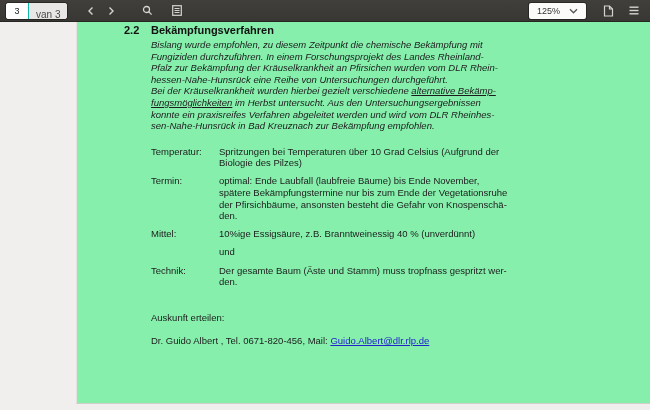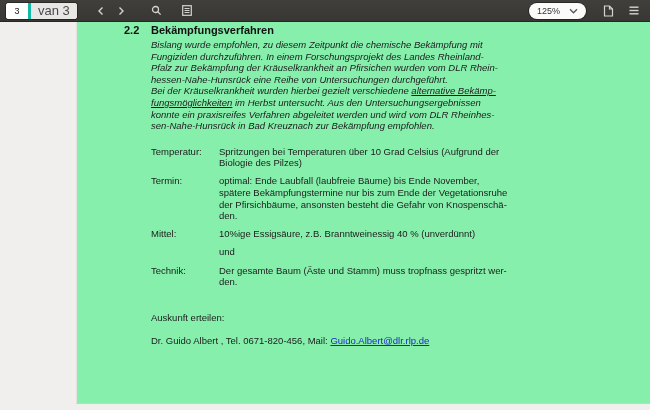--- a/index.html
+++ b/index.html
@@ -27,39 +27,39 @@
     box-shadow: 0 0 0 1px rgba(0,0,0,0.35);
   }
   .page-pill input {
     width: 22px; border: none; outline: none;
     font-family: "Liberation Sans", sans-serif;
     font-size: 9px; text-align: center; color: #222;
     background: #ffffff;
   }
   .page-total {
     display: flex; align-items: center;
-    padding: 4px 7px;
-    font-size: 13px; color: #4a4a4a;
+    padding: 12px 7px;
+    font-size: 10px; color: #4a4a4a;
     background: #e8e7e5;
-    border-left: 3px solid #14b8a6;
+    border-left: 1px solid #14b8a6;
   }
   .tb-btn {
     width: 20px; height: 18px;
     display: flex; align-items: center; justify-content: center;
     background: transparent; border: none;
     cursor: pointer;
   }
   .tb-btn svg { display: block; }
   .nav-group { display: flex; margin-left: 14px; }
   .find-group { display: flex; margin-left: 16px; gap: 10px; }
   .spacer { flex: 1; }
   .zoom-pill {
     display: flex; align-items: center; gap: 9px;
     height: 16px; padding: 0 8px;
-    background: #fbfbfa; border-radius: 8px;
+    background: #fbfbfa; border-radius: 2px;
     box-shadow: 0 0 0 1px rgba(0,0,0,0.35);
     font-size: 9px; color: #333;
     cursor: pointer;
   }
   .right-group { display: flex; margin-left: 12px; gap: 6px; }
 
   
   .viewport {
     position: absolute; top: 22px; left: 0; right: 0; bottom: 0;
     background: #f0efed;

